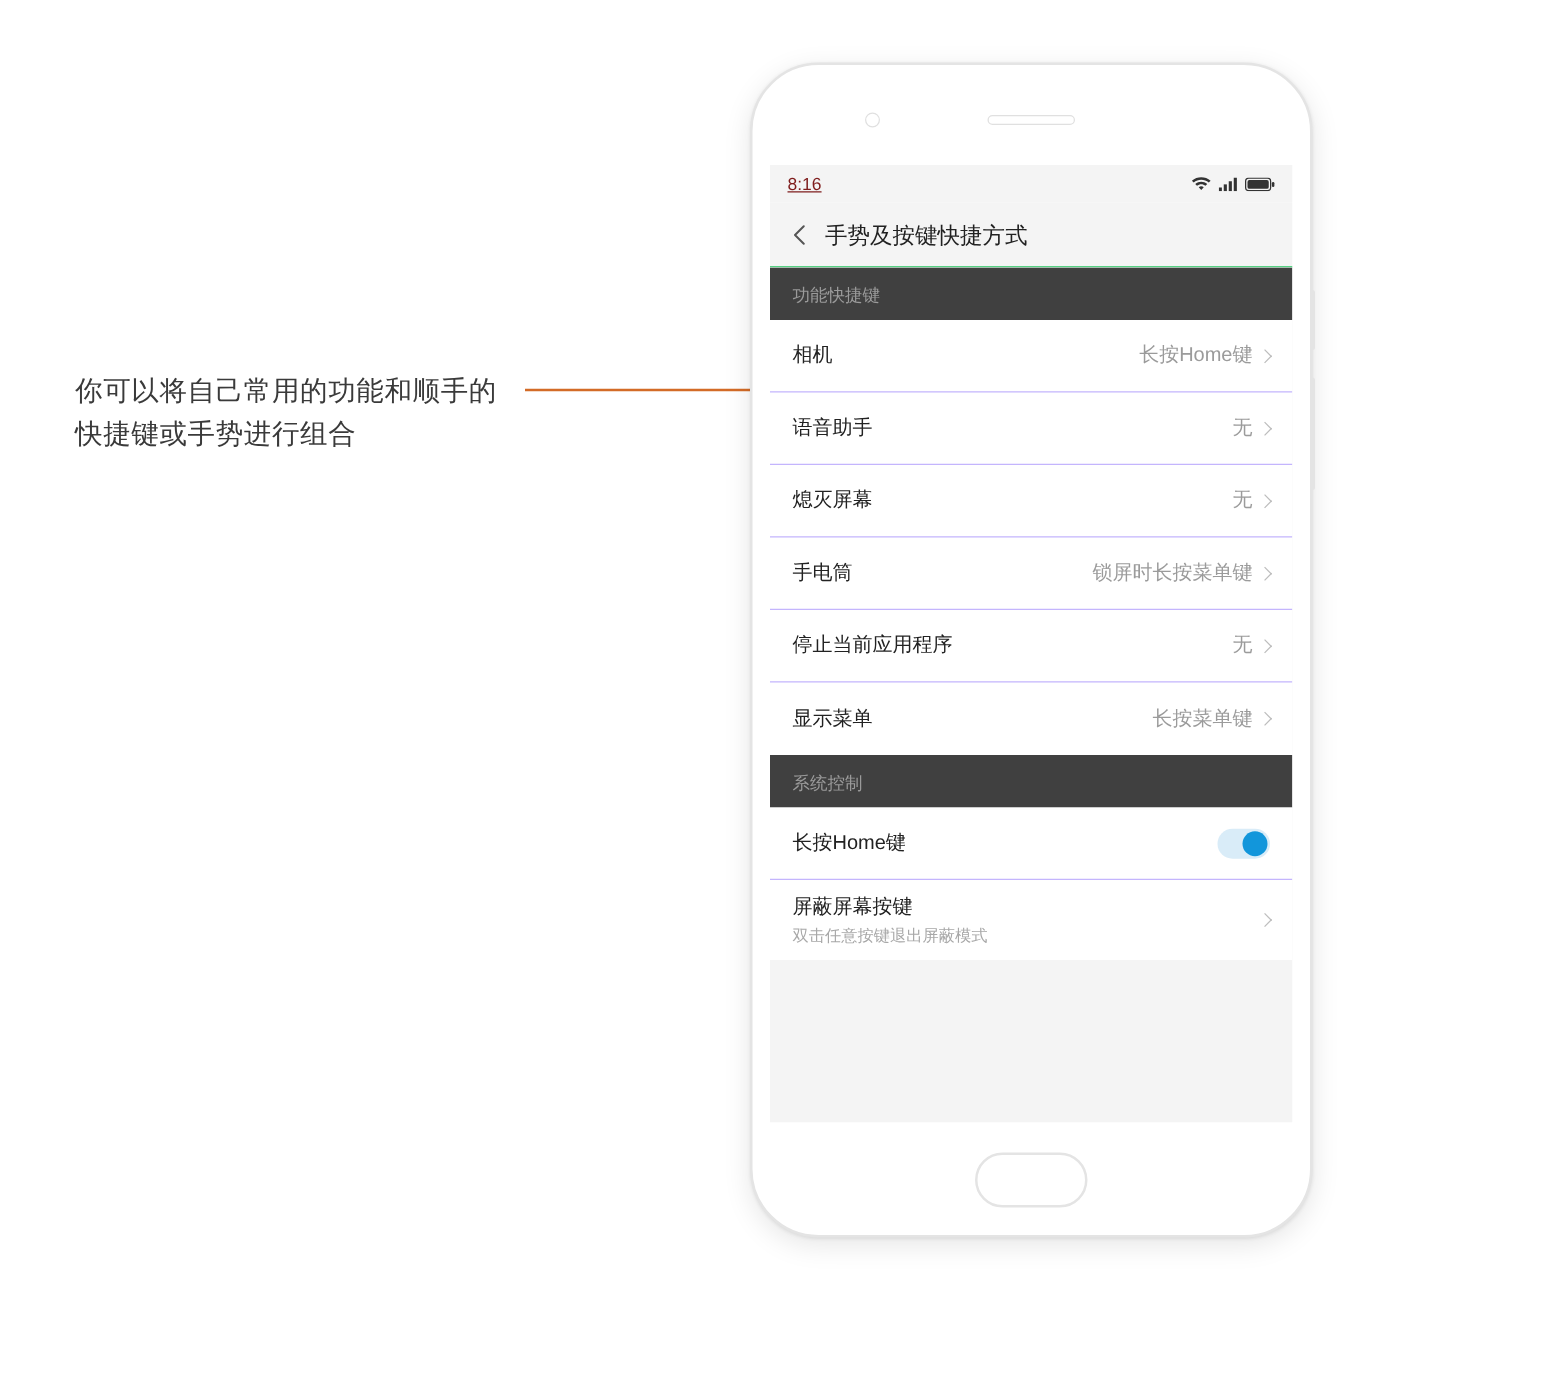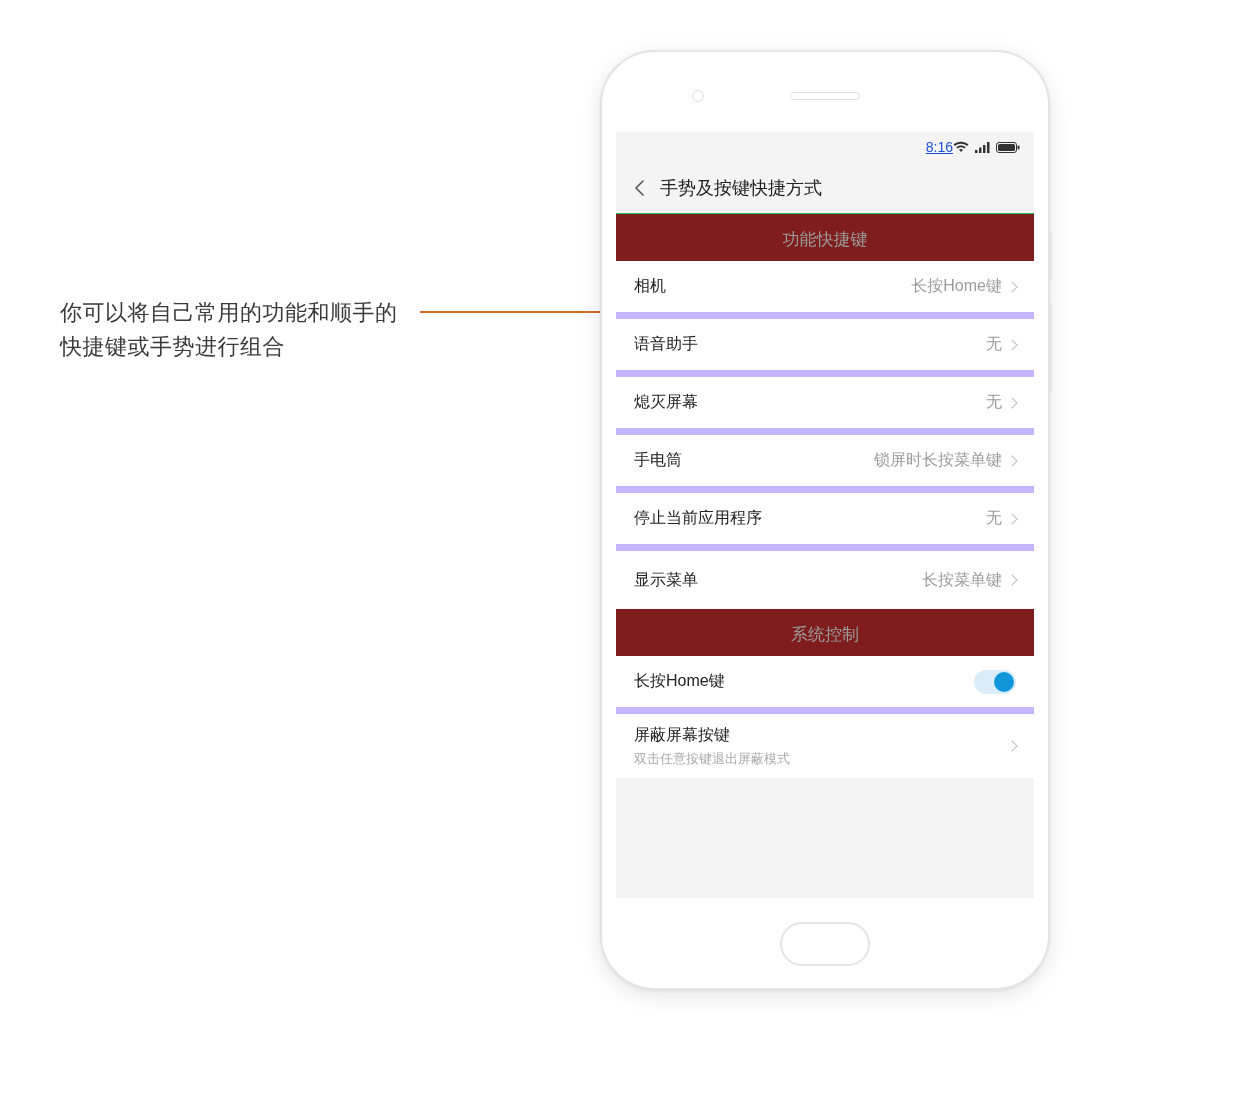--- a/index.html
+++ b/index.html
@@ -82,24 +82,24 @@
       background: #ffffff;
       overflow: hidden;
       display: flex;
       flex-direction: column;
     }
     .status-bar {
       height: 30px;
       background: #f4f4f4;
       display: flex;
       align-items: center;
-      justify-content: flex-end;
+      justify-content: space-between;
       padding: 0 14px;
       font-size: 14px;
-      color: #1d4ed8;
+      color: #7f1d1d;
       text-decoration: underline;
     }
     .status-icons { display: flex; align-items: center; gap: 6px; }
     .status-icons svg { display: block; }
     .nav-bar {
       height: 52px;
       background: #f4f4f4;
       border-bottom: 1px solid #22c55e;
       display: flex;
       align-items: center;
@@ -116,35 +116,34 @@
       color: #222;
       font-weight: 500;
     }
     .content {
       flex: 1;
       overflow: hidden;
       background: #f4f4f4;
     }
     .section-header {
       padding: 14px 18px 10px;
-      font-size: 17px;
+      font-size: 14px;
       color: #9b9b9b;
-      background: #7f1d1d;
-      text-align: center;
+      background: #404040;
     }
     .list {
       background: #ffffff;
     }
     .row {
       display: flex;
       align-items: center;
       justify-content: space-between;
       padding: 0 18px;
       height: 58px;
-      border-bottom: 7px solid #c4b5fd;
+      border-bottom: 1px solid #c4b5fd;
     }
     .row:last-child { border-bottom: none; }
     .row-label {
       font-size: 16px;
       color: #222;
     }
     .row-label-sub {
       display: flex; flex-direction: column; gap: 4px;
     }
     .row-sub {

